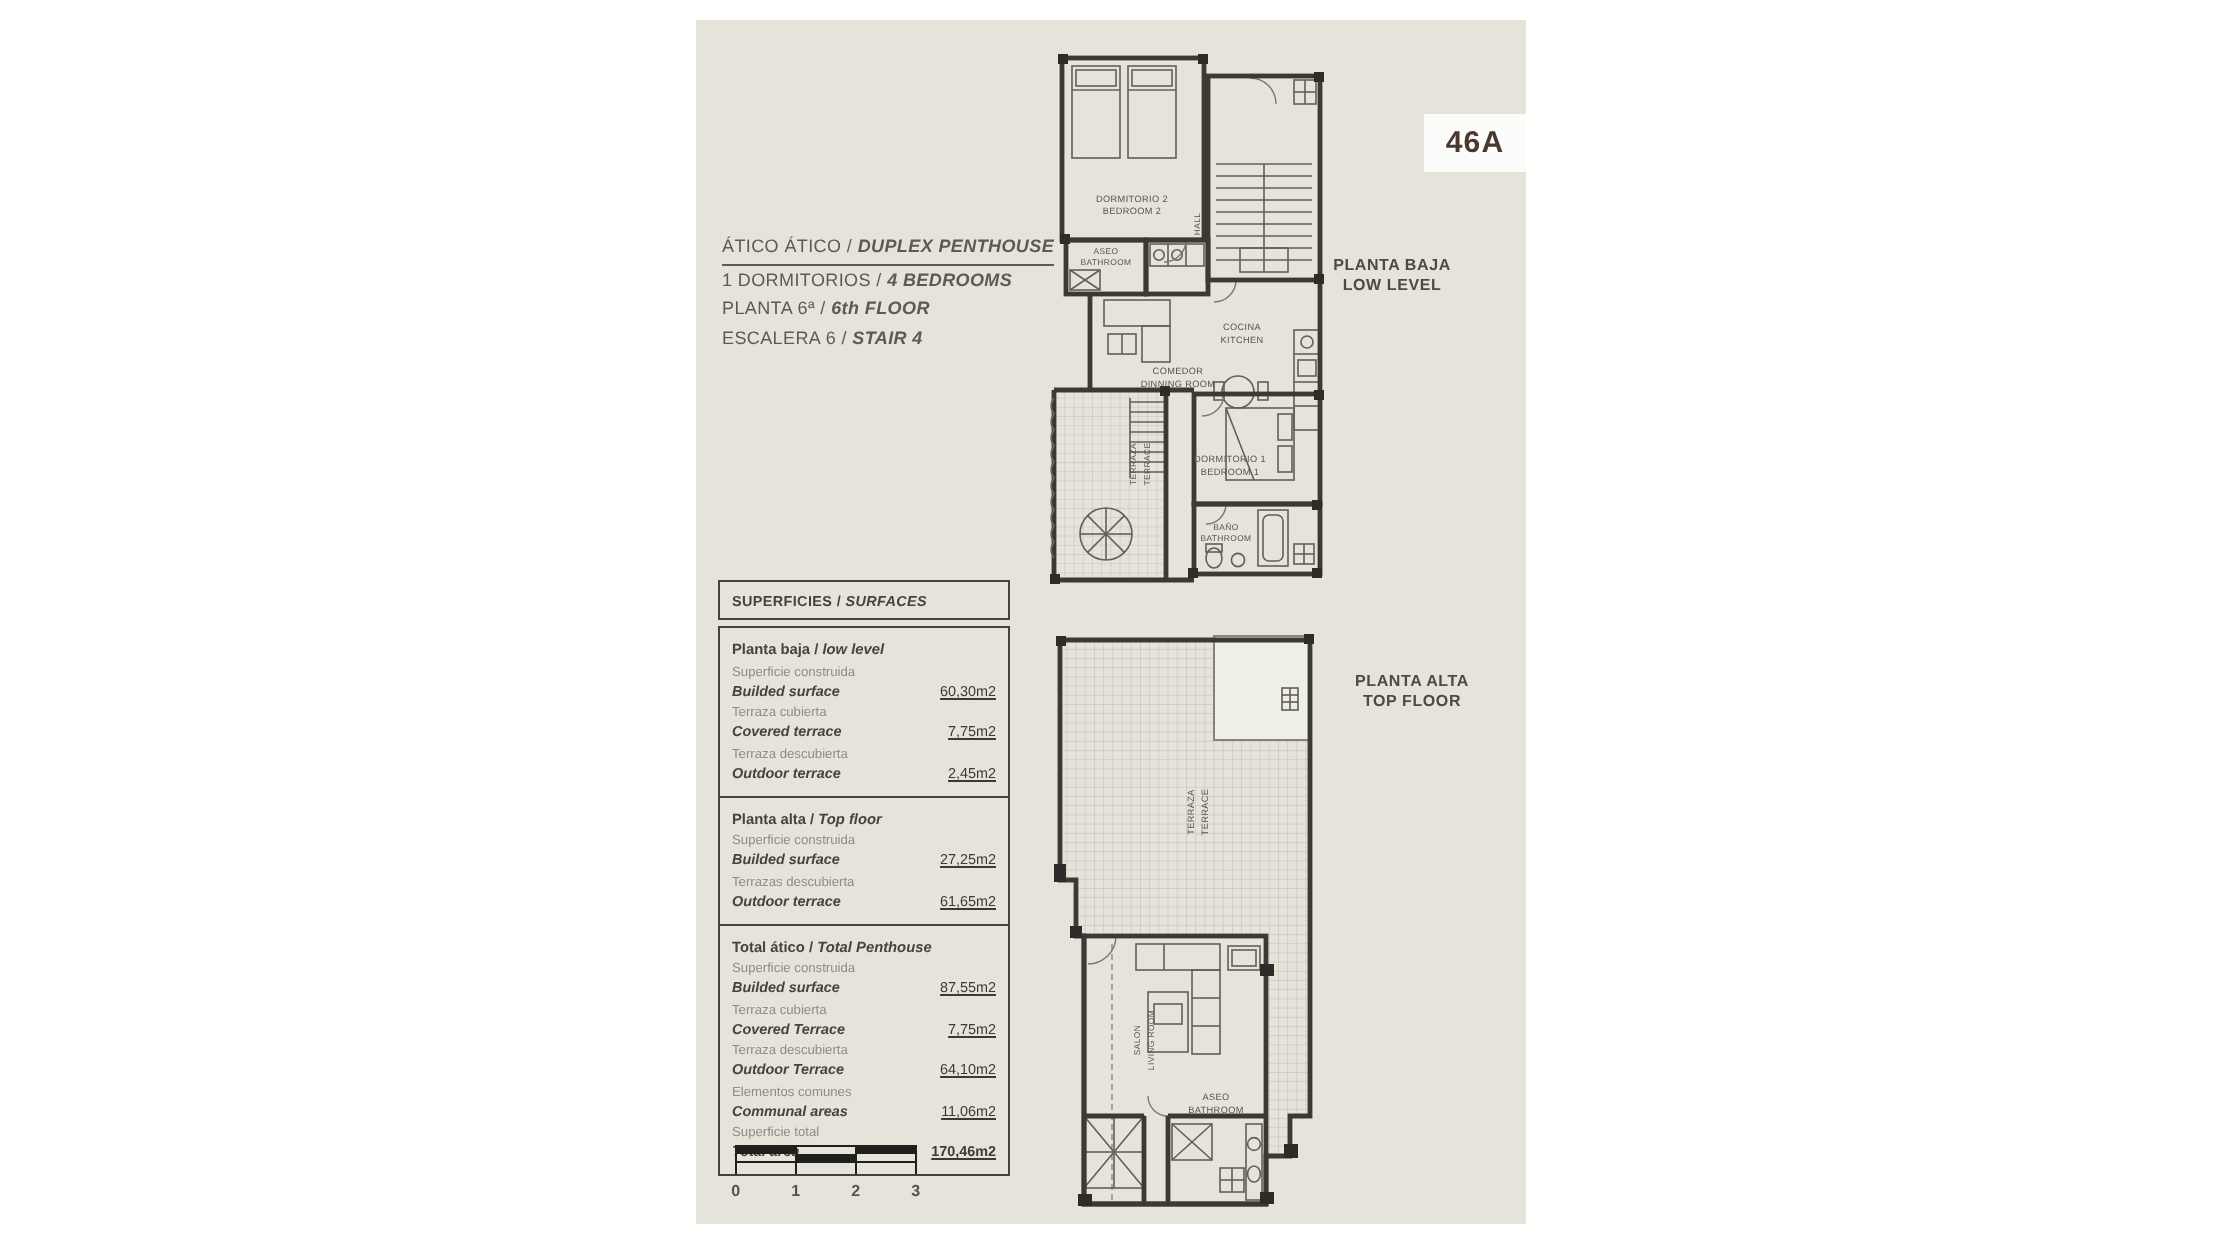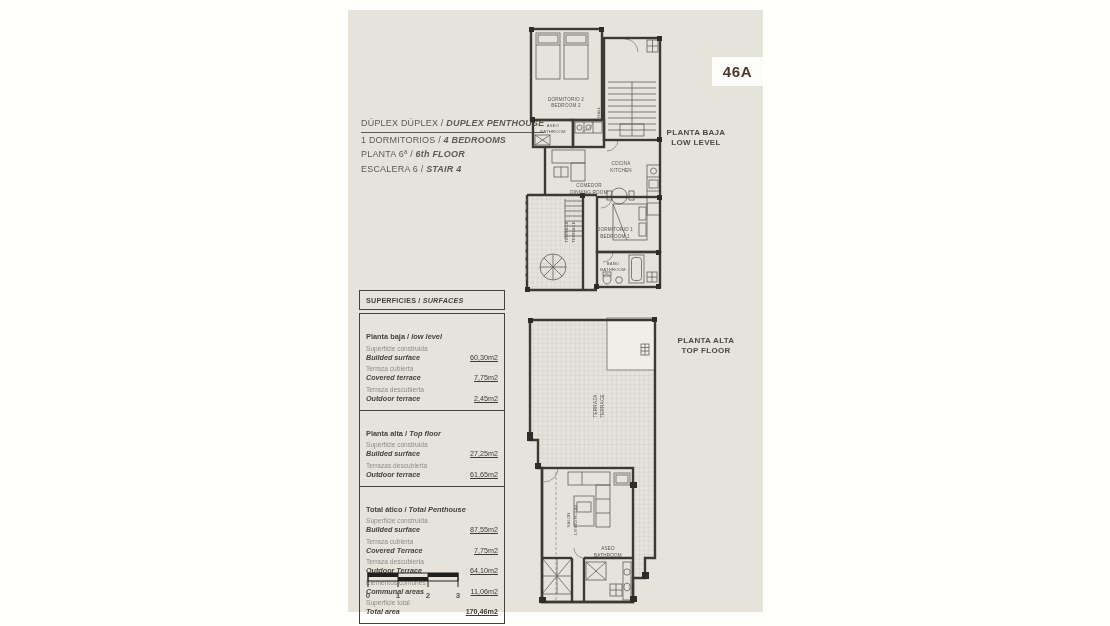--- a/index.html
+++ b/index.html
@@ -21,21 +21,21 @@
 
   .floor-label { position:absolute; width:96px; text-align:center; font-size:8px; font-weight:bold; color:#4c4b43; line-height:10px; letter-spacing:0.3px; }
   .floor-label.lower { left:300px; top:118px; }
   .floor-label.upper { left:310px; top:326px; }
 
   .surfaces { position:absolute; left:11px; top:280px; width:146px; font-size:7.2px; color:#45443c; box-sizing:border-box; }
   .surfaces-header { border:1.5px solid #46423b; padding:5px 6px 4px; font-weight:bold; letter-spacing:0.2px; background:transparent; }
   .surfaces-body { border:1.5px solid #46423b; margin-top:3px; }
   .section { padding:4px 6px 7px; }
   .section + .section { border-top:1.5px solid #46423b; }
-  .section-title { font-weight:bold; font-size:7.4px; margin:14px 0 3px; }
+  .section-title { font-weight:bold; font-size:7.4px; margin:2px 0 3px; }
   .srow { margin-top:3.5px; }
   .row-es { color:#8f8d80; font-size:6.6px; line-height:8px; }
   .row-en-line { display:flex; justify-content:space-between; align-items:center; line-height:9px; }
   .row-en { font-weight:bold; font-style:italic; }
   .row-val { color:#3c3b33;text-decoration:underline; }
   .srow.total .row-val { font-weight:bold; }
 
   .scale-bar { position:absolute; left:14px; top:560px; }
 
   svg text { font-family:"Liberation Sans", sans-serif; fill:#55544c; letter-spacing:0.2px; }
@@ -45,21 +45,21 @@
 </head>
 <body>
 
 <div class="panel">
 
   <div class="badge">
     <span>46A</span>
   </div>
 
   <div class="title-block">
-    <div><span class="title-line1-wrap"><span>DÚPLEX DÚPLEX</span><span> / </span><span class="en">DUPLEX PENTHOUSE</span></span></div>
+    <div><span class="title-line1-wrap"><span>ÁTICO ÁTICO</span><span> / </span><span class="en">DUPLEX PENTHOUSE</span></span></div>
     <div><span>1 DORMITORIOS</span><span> / </span><span class="en">4 BEDROOMS</span></div>
     <div><span>PLANTA 6ª</span><span> / </span><span class="en">6th FLOOR</span></div>
     <div><span>ESCALERA 6</span><span> / </span><span class="en">STAIR 4</span></div>
   </div>
 
   <div class="floor-label lower">
     <div>PLANTA BAJA</div>
     <div>LOW LEVEL</div>
   </div>
   <div class="floor-label upper">

